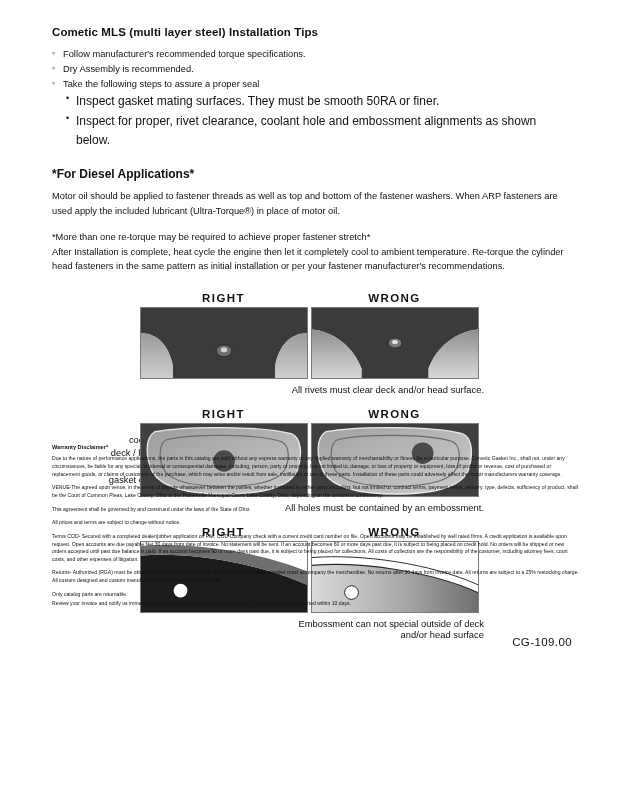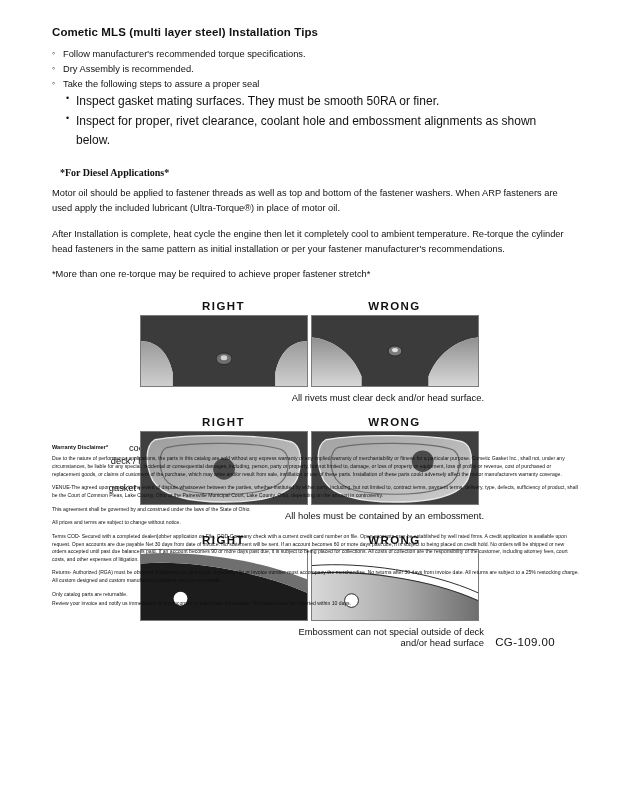--- a/index.html
+++ b/index.html
@@ -55,24 +55,23 @@
     position: relative;
   }
   ul.sub > li::before {
     content: "\2022";
     position: absolute;
     left: 0;
     top: -1px;
     font-size: 9px;
   }
   h2.subhead {
-    font-size: 10px;
+    font-size: 12px;
     font-weight: bold;
-    margin: 17px 0 8px 8px;
-    font-family: Liberation Serif, serif;
+    margin: 17px 0 8px 0;
   }
   p.body {
     font-size: 9.3px;
     line-height: 1.58;
     margin: 0 0 11px 0;
   }
   p.body.last { margin-bottom: 0; }
 
   
   .figures {
@@ -143,21 +142,21 @@
     margin: 0 0 5px 0;
   }
   .warranty p {
     font-size: 5.1px;
     line-height: 1.5;
     margin: 0 0 6px 0;
     text-align: left;
   }
   .docnum {
     position: absolute;
-    right: 63px;
+    right: 46px;
     bottom: 20px;
     font-size: 11.5px;
     letter-spacing: 0.4px;
   }
 </style>
 </head>
 <body>
 
 <div class="page">
 
@@ -168,22 +167,22 @@
     <li>Dry Assembly is recommended.</li>
     <li>Take the following steps to assure a proper seal</li>
   </ul>
   <ul class="sub">
     <li>Inspect gasket mating surfaces.  They must be smooth 50RA or finer.</li>
     <li>Inspect for proper, rivet clearance, coolant hole and embossment alignments as shown below.</li>
   </ul>
 
   <h2 class="subhead">*For Diesel Applications*</h2>
   <p class="body">Motor oil should be applied to fastener threads as well as top and bottom of the fastener washers. When ARP fasteners are used apply the included lubricant (Ultra-Torque®) in place of motor oil.</p>
+  <p class="body last">*More than one re-torque may be required to achieve proper fastener stretch*</p>
   <p class="body">After Installation is complete, heat cycle the engine then let it completely cool to ambient temperature. Re-torque the cylinder head fasteners in the same pattern as initial installation or per your fastener manufacturer's recommendations.</p>
-  <p class="body last">*More than one re-torque may be required to achieve proper fastener stretch*</p>
 
   <div class="figures">
 
     <div class="figblock">
       <div class="figrow">
         <div class="figcol">
           <div class="figlabel">RIGHT</div>
           <div class="panel">
             <svg viewBox="0 0 168 72" preserveAspectRatio="none">
               <defs>

